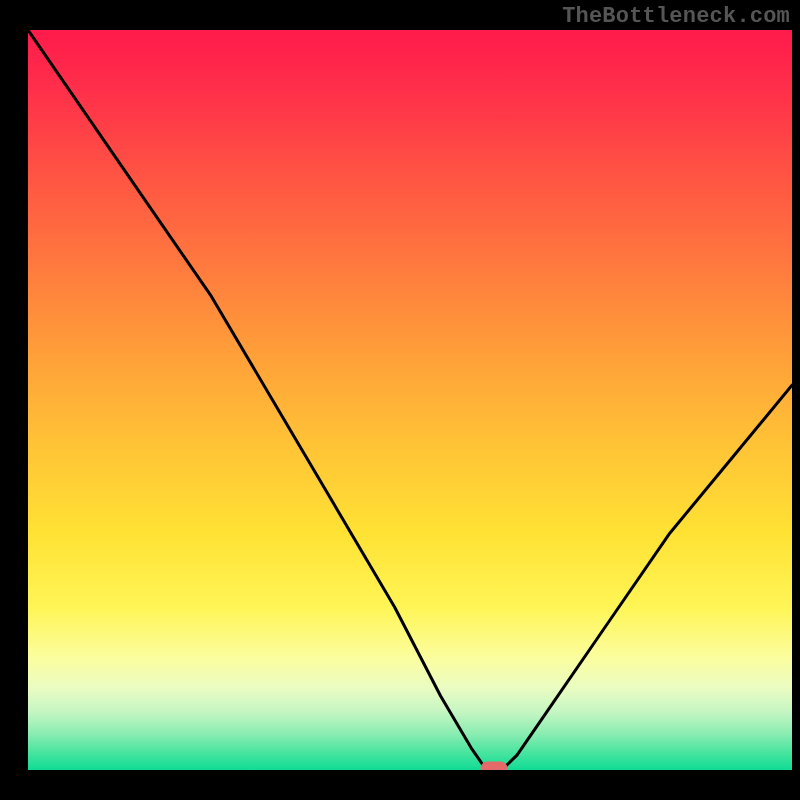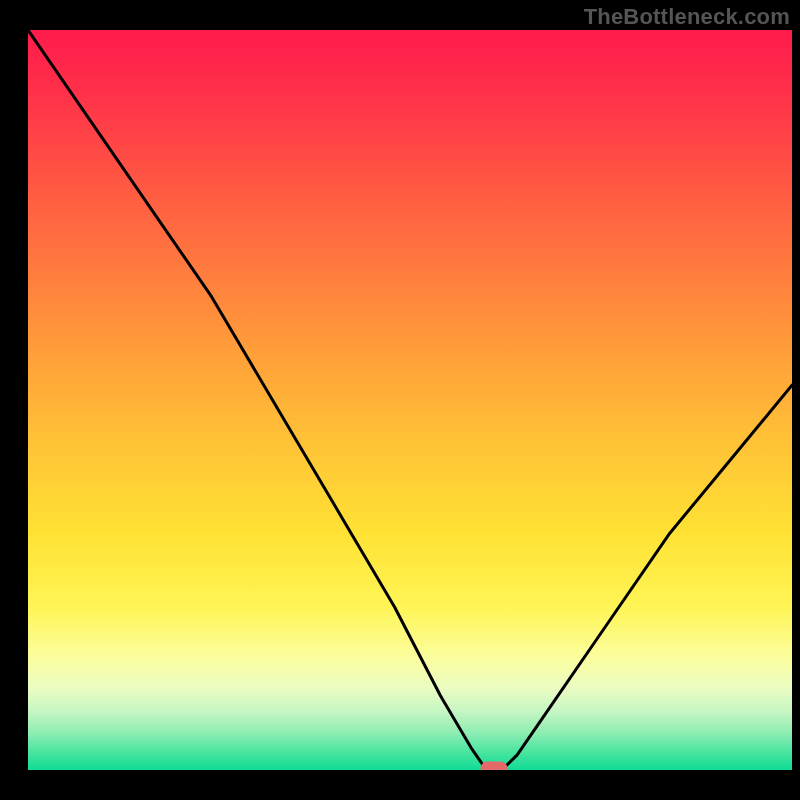--- a/index.html
+++ b/index.html
@@ -19,20 +19,21 @@
   }
   .watermark {
     position: absolute;
     top: 4px;
     right: 10px;
     color: #555;
     font-size: 22px;
     font-weight: 600;
     letter-spacing: 0.2px;
     z-index: 10;
+    font-family: Liberation Mono, monospace;
   }
   .plot {
     position: absolute;
     left: 28px;
     right: 8px;
     top: 30px;
     bottom: 30px;
     overflow: hidden;
   }
   .gradient {

